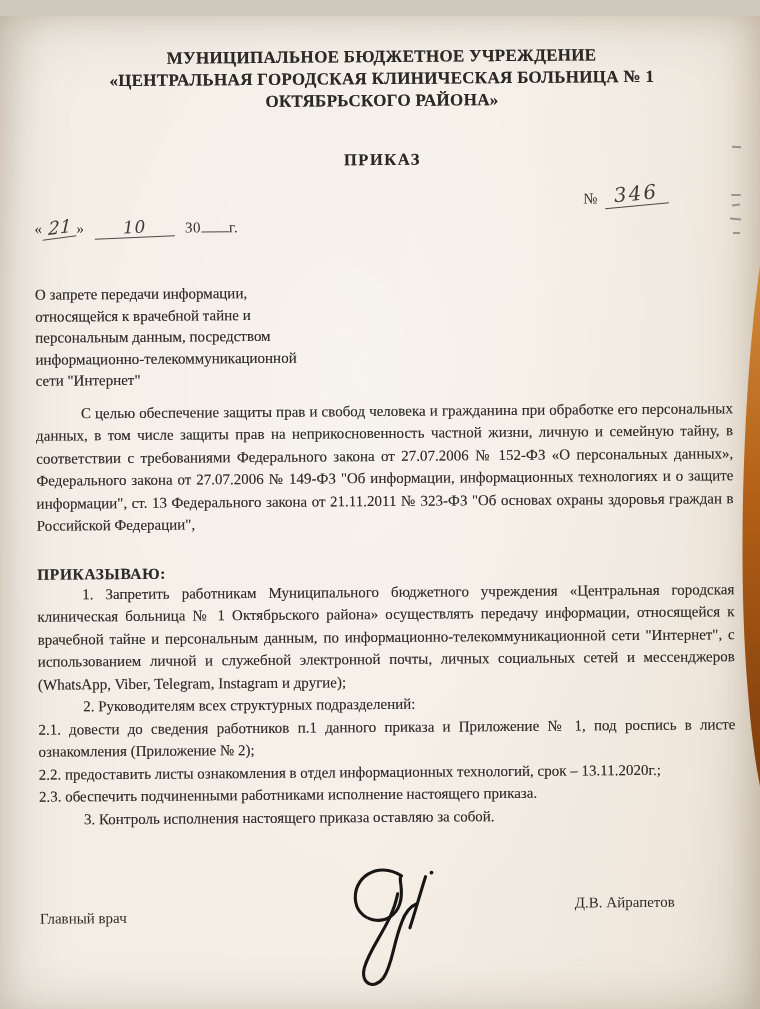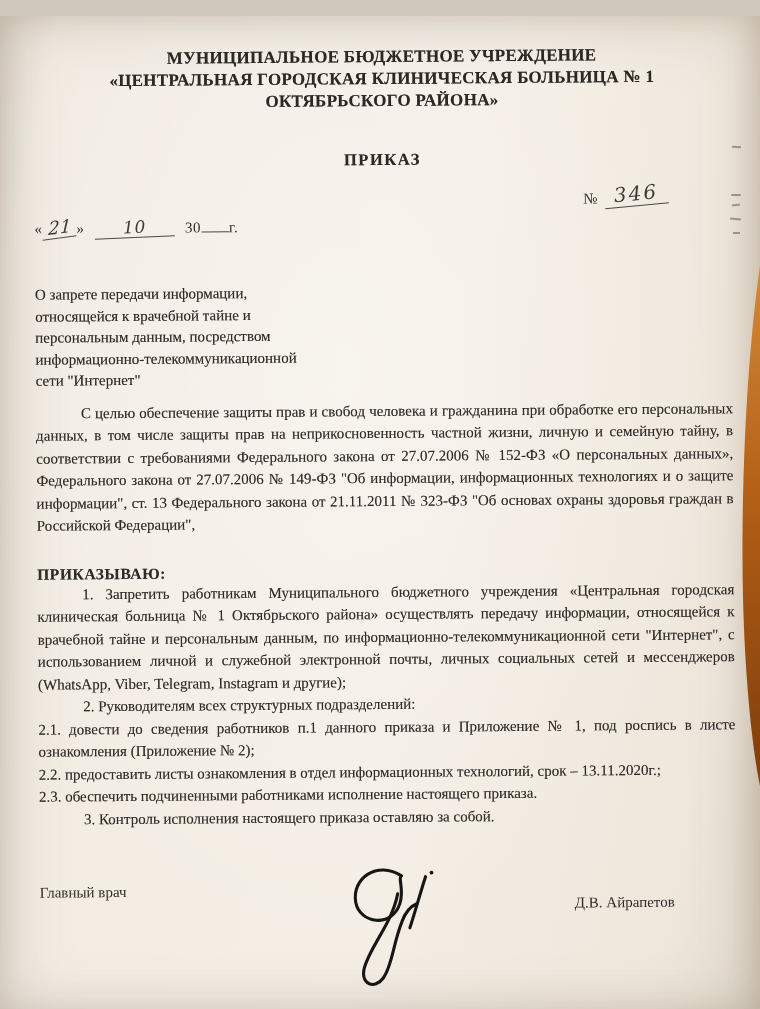--- a/index.html
+++ b/index.html
@@ -44,21 +44,21 @@
   .u-short{width:28px;}
 
   .subject{margin-top:36px;font-size:15px;line-height:21.5px;color:#2e2c29;text-shadow:0 0 .5px rgba(46,44,41,.5);}
   .para{margin:0;font-size:15px;line-height:22.5px;text-align:justify;color:#2e2c29;text-shadow:0 0 .4px rgba(46,44,41,.45);}
   .preamble{margin-top:10px;text-indent:45px;}
   .order-heading{margin-top:28px;font-size:15.5px;letter-spacing:.6px;font-weight:bold;text-shadow:0 0 .5px rgba(46,44,41,.5);}
   .item{margin:0;}
   .item.indent{text-indent:45px;}
 
   .sign-row{position:relative;height:130px;margin-top:42px;font-size:15px;}
-  .sign-label{position:absolute;left:0;top:12px;}
+  .sign-label{position:absolute;left:0;top:38px;}
   .sign-name{position:absolute;right:62px;top:26px;}
   .signature-svg{position:absolute;left:300px;top:-8px;}
 </style>
 </head>
 <body>
 
 <div class="paper">
 
   <svg class="desk-svg" width="26" height="520" viewBox="0 0 26 520" aria-hidden="true">
     <defs>

